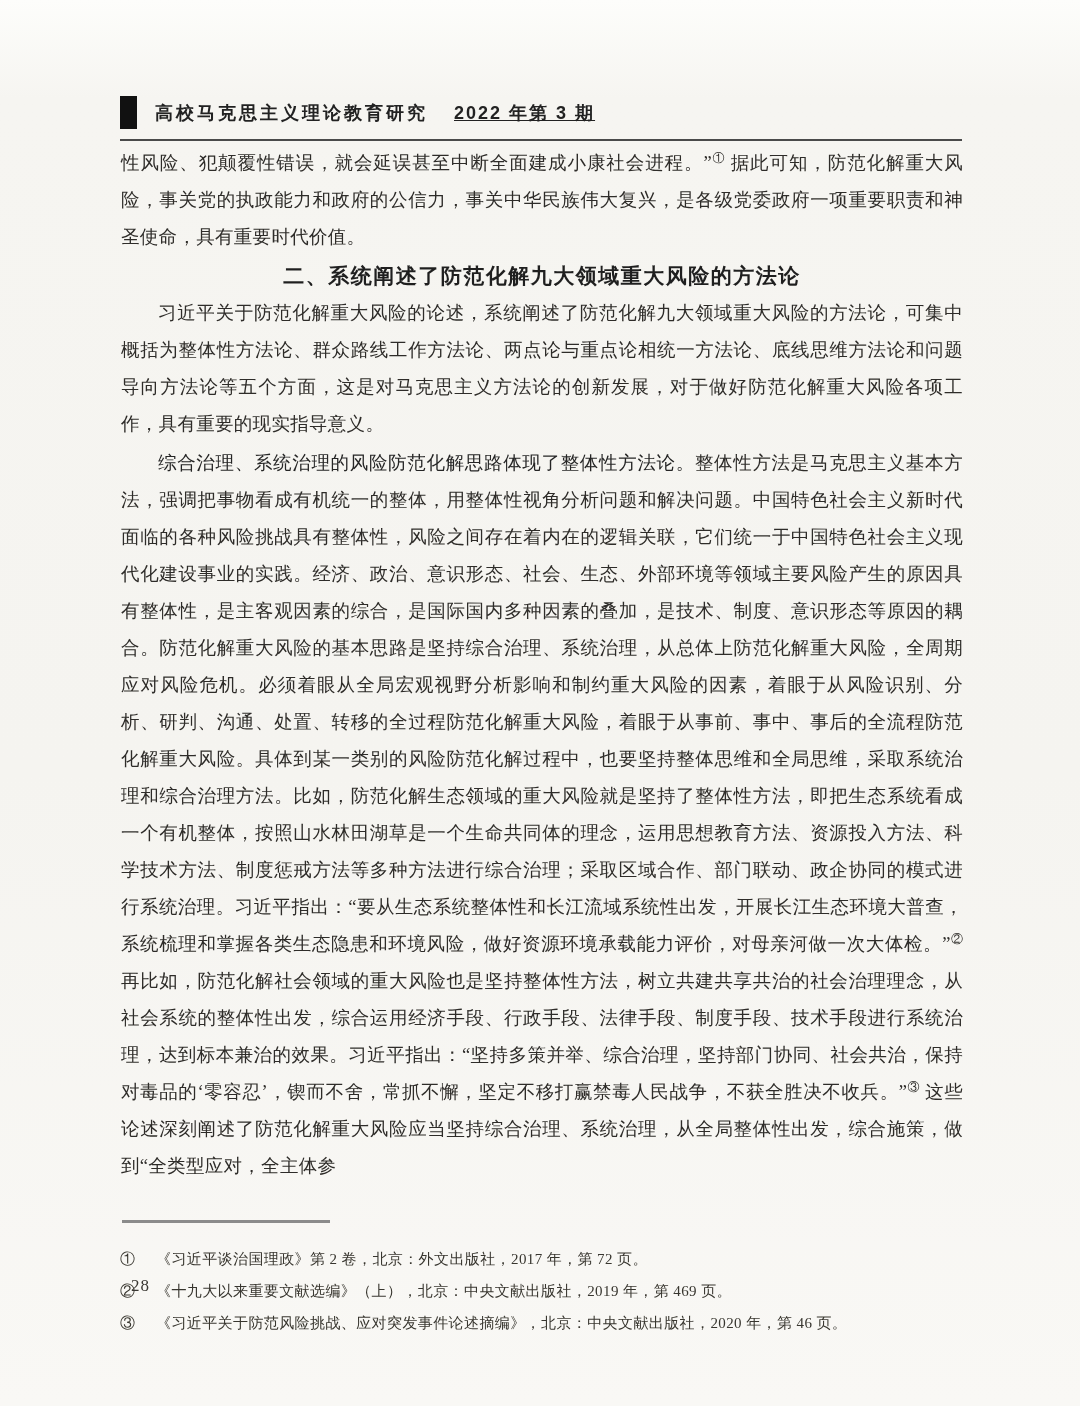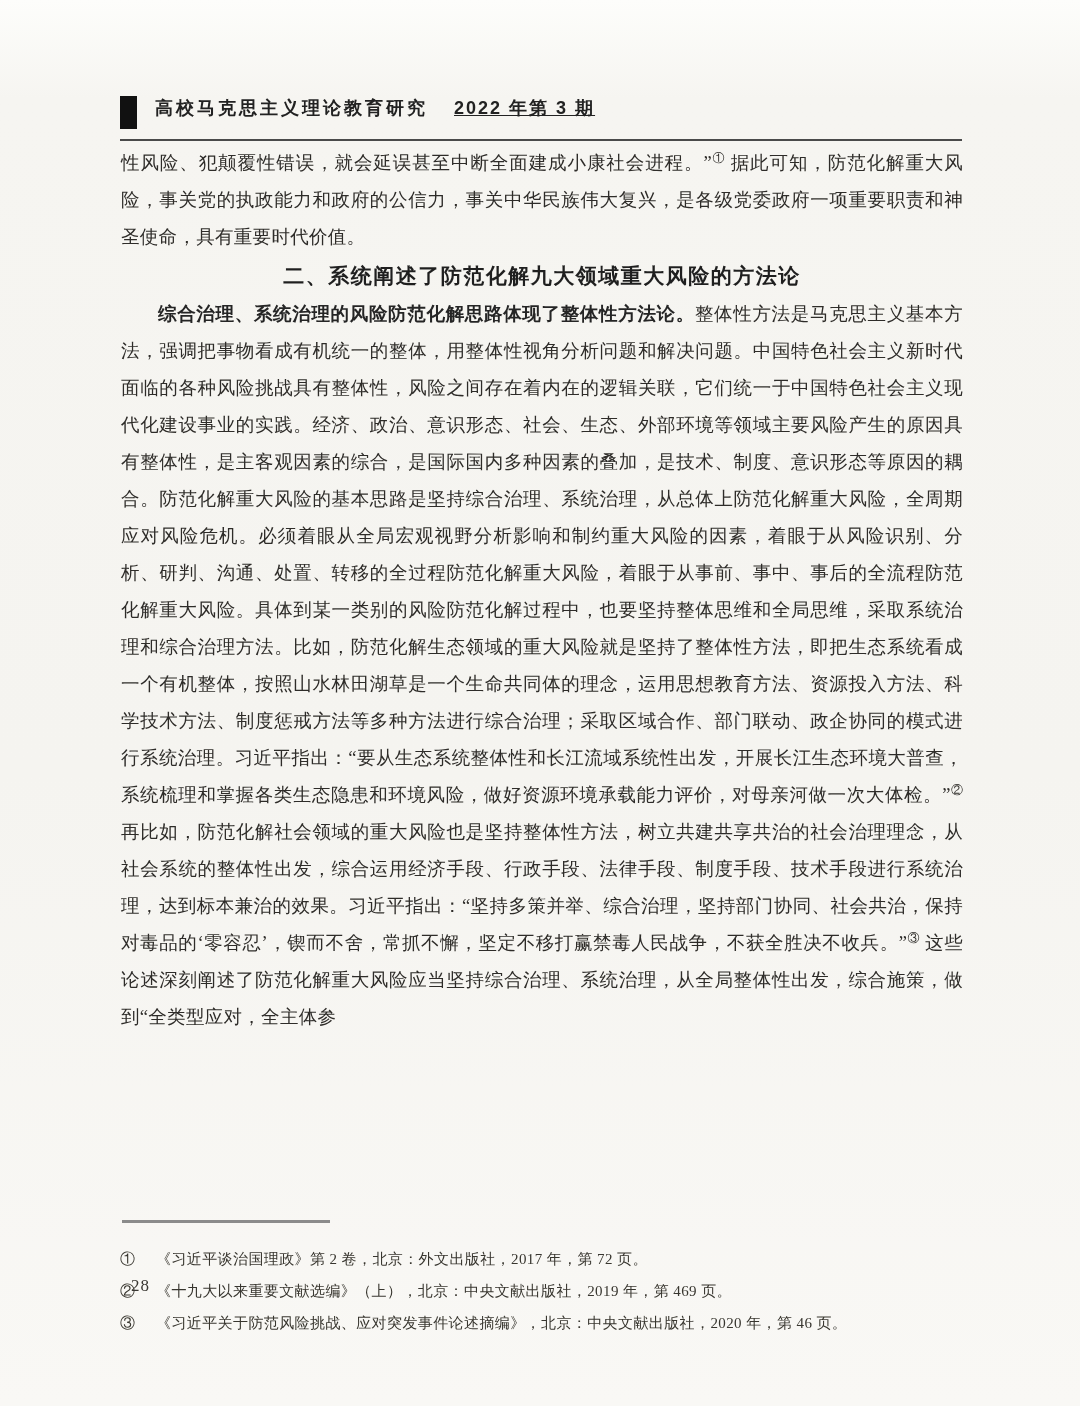--- a/index.html
+++ b/index.html
@@ -10,21 +10,21 @@
   }
   .page {
     position: relative;
     width: 1080px; height: 1406px;
     background: linear-gradient(180deg, #fdfdfb 0%, #f6f5f1 7%, #f5f4f0 55%, #f9f8f5 100%);
     color: #2e2c29;
   }
   
   .header {
     position: absolute; left: 120px; top: 96px; width: 842px;
-    display: flex; align-items: flex-start;
+    display: flex; align-items: center;
   }
   .header-mark {
     width: 17px; height: 33px; background: #111;
     margin-right: 18px; flex: 0 0 auto;
   }
   .header-title, .header-issue {
     font-family: "Liberation Sans", "DejaVu Sans", sans-serif;
     font-weight: bold; font-size: 18px; letter-spacing: 3px; color: #222;
     white-space: nowrap;
   }
@@ -43,21 +43,21 @@
   .indent { text-indent: 2em; }
   .section-heading {
     margin: 36px 0 34px 0;
     text-align: center;
     font-family: "Liberation Sans", "DejaVu Sans", sans-serif;
     font-weight: bold; font-size: 21px; letter-spacing: 1.5px; color: #1f1f1f;
     text-indent: 0;
   }
   .bold-lead {
     font-family: "Liberation Sans", "DejaVu Sans", sans-serif;
-    font-weight: bold; color: #252525;
+    font-weight: normal; color: #252525;
   }
   sup.fnref {
     font-size: 12px; line-height: 0; vertical-align: super;
     letter-spacing: 0;
   }
   
   .fn-rule {
     position: absolute; left: 122px; top: 1220px; width: 208px; height: 3px;
     background: #8b8b8b;
   }
@@ -84,20 +84,21 @@
     <span class="header-issue">2022 年第 3 期</span>
   </div>
   <div class="header-rule"></div>
 
   <div class="body">
 
     <p><span>性风险、犯颠覆性错误，就会延误甚至中断全面建成小康社会进程。”</span><sup class="fnref">①</sup><span> 据此可知，防范化解重大风险，事关党的执政能力和政府的公信力，事关中华民族伟大复兴，是各级党委政府一项重要职责和神圣使命，具有重要时代价值。</span></p>
 
     <p class="section-heading">二、系统阐述了防范化解九大领域重大风险的方法论</p>
 
+    <p class="indent">习近平关于防范化解重大风险的论述，系统阐述了防范化解九大领域重大风险的方法论，可集中概括为整体性方法论、群众路线工作方法论、两点论与重点论相统一方法论、底线思维方法论和问题导向方法论等五个方面，这是对马克思主义方法论的创新发展，对于做好防范化解重大风险各项工作，具有重要的现实指导意义。</p>
 
     <p class="indent"><span class="bold-lead">综合治理、系统治理的风险防范化解思路体现了整体性方法论。</span><span>整体性方法是马克思主义基本方法，强调把事物看成有机统一的整体，用整体性视角分析问题和解决问题。中国特色社会主义新时代面临的各种风险挑战具有整体性，风险之间存在着内在的逻辑关联，它们统一于中国特色社会主义现代化建设事业的实践。经济、政治、意识形态、社会、生态、外部环境等领域主要风险产生的原因具有整体性，是主客观因素的综合，是国际国内多种因素的叠加，是技术、制度、意识形态等原因的耦合。防范化解重大风险的基本思路是坚持综合治理、系统治理，从总体上防范化解重大风险，全周期应对风险危机。必须着眼从全局宏观视野分析影响和制约重大风险的因素，着眼于从风险识别、分析、研判、沟通、处置、转移的全过程防范化解重大风险，着眼于从事前、事中、事后的全流程防范化解重大风险。具体到某一类别的风险防范化解过程中，也要坚持整体思维和全局思维，采取系统治理和综合治理方法。比如，防范化解生态领域的重大风险就是坚持了整体性方法，即把生态系统看成一个有机整体，按照山水林田湖草是一个生命共同体的理念，运用思想教育方法、资源投入方法、科学技术方法、制度惩戒方法等多种方法进行综合治理；采取区域合作、部门联动、政企协同的模式进行系统治理。习近平指出：“要从生态系统整体性和长江流域系统性出发，开展长江生态环境大普查，系统梳理和掌握各类生态隐患和环境风险，做好资源环境承载能力评价，对母亲河做一次大体检。”</span><sup class="fnref">②</sup><span> 再比如，防范化解社会领域的重大风险也是坚持整体性方法，树立共建共享共治的社会治理理念，从社会系统的整体性出发，综合运用经济手段、行政手段、法律手段、制度手段、技术手段进行系统治理，达到标本兼治的效果。习近平指出：“坚持多策并举、综合治理，坚持部门协同、社会共治，保持对毒品的‘零容忍’，锲而不舍，常抓不懈，坚定不移打赢禁毒人民战争，不获全胜决不收兵。”</span><sup class="fnref">③</sup><span> 这些论述深刻阐述了防范化解重大风险应当坚持综合治理、系统治理，从全局整体性出发，综合施策，做到“全类型应对，全主体参</span></p>
 
   </div>
 
   <div class="fn-rule"></div>
 
   <div class="footnotes">
     <div class="fn">
       <span class="fn-marker">①</span>

